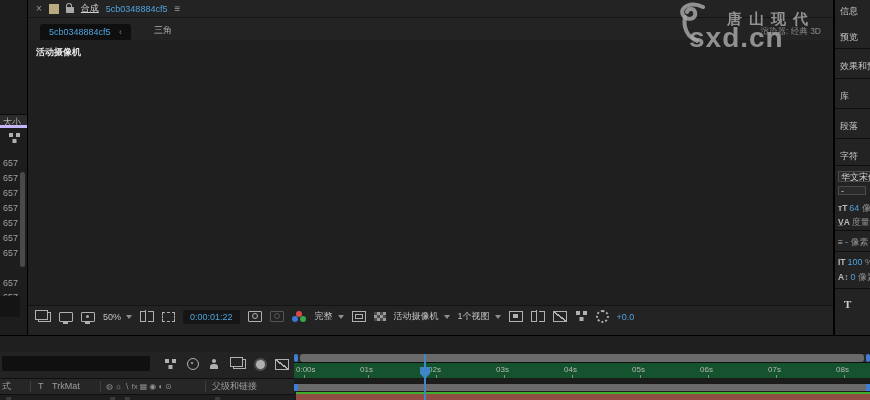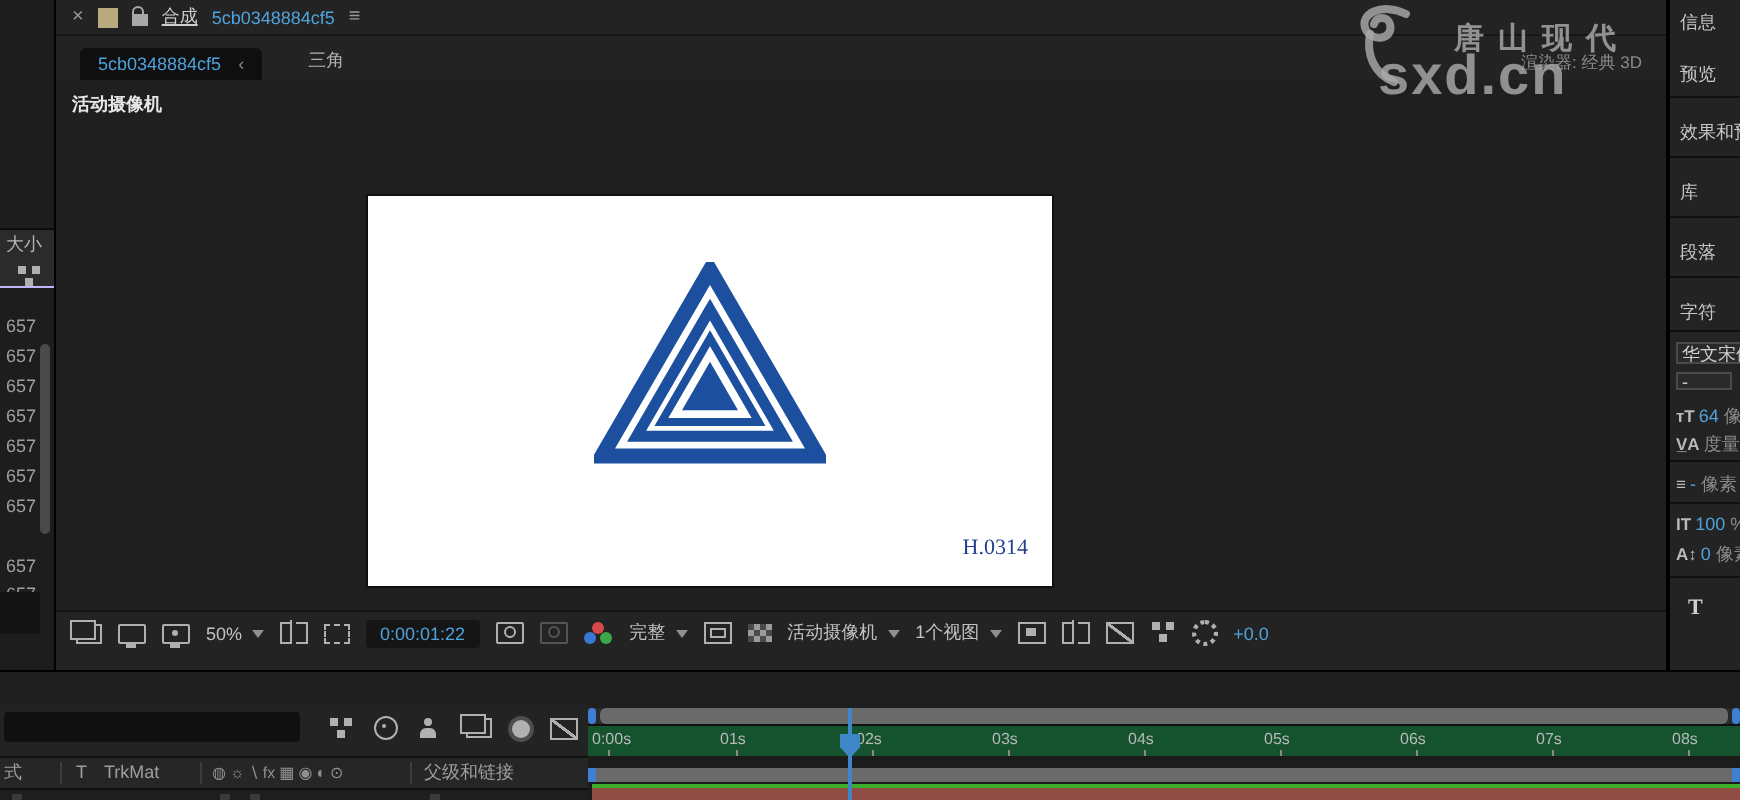--- a/index.html
+++ b/index.html
@@ -1,22 +1,22 @@
 <!DOCTYPE html>
 <html style="--accent_blue: #4fa3dc; --triangle_blue: #1c509f; --logo_blue: #23418f; --preview_green: #3fae2d; --layer_red: #8f4d44; --tab_tan: #b9aa80;"><head>
 <meta charset="utf-8">
 <style>
   html,body{margin:0;padding:0;background:#232323;}
   #app{position:relative;width:870px;height:400px;overflow:hidden;background:#232323;
        font-family:"Liberation Sans","DejaVu Sans",sans-serif;font-size:9px;color:#bdbdbd;
        -webkit-font-smoothing:antialiased;}
   
   #project-strip{position:absolute;left:0;top:0;width:27px;height:335px;background:#1d1d1d;border-right:1px solid #000;}
-  .ps-header{position:absolute;left:0;top:114px;width:27px;height:30px;line-height:14px;background:#2b2b2b;
-             border-top:1px solid #0c0c0c;border-bottom:1px solid #c4b5fd;color:#b5b5b5;padding-left:3px;box-sizing:border-box;}
+  .ps-header{position:absolute;left:0;top:114px;width:27px;height:14px;line-height:14px;background:#2b2b2b;
+             border-top:1px solid #0c0c0c;border-bottom:3px solid #c4b5fd;color:#b5b5b5;padding-left:3px;box-sizing:border-box;}
   .ps-row{position:absolute;left:3px;width:20px;color:#a0a0a0;}
   .ps-scroll{position:absolute;left:20px;top:172px;width:5px;height:95px;background:#4a4a4a;border-radius:3px;}
   .ps-block{position:absolute;left:0;top:296px;width:20px;height:21px;background:#141414;}
   
   #comp-panel{position:absolute;left:28px;top:0;width:805px;height:335px;background:#232323;border-right:1px solid #000;}
   .cp-tabbar{position:absolute;left:0;top:0;width:100%;height:18px;display:flex;align-items:center;gap:7px;padding-left:8px;box-sizing:border-box;background:#232323;border-bottom:1px solid #161616;}
   .x-glyph{color:#9a9a9a;font-size:10px;}
   .tansq{display:inline-block;width:10px;height:10px;background:var(--tab_tan);}
   .ic-lock{display:inline-block;position:relative;width:8px;height:6px;background:#a8a8a8;margin-top:3px;}
   .ic-lock::before{content:"";position:absolute;left:0;top:-4px;width:4px;height:4px;border:1px solid #a8a8a8;border-bottom:none;border-radius:3px 3px 0 0;}
@@ -152,29 +152,20 @@
         <span class="back">‹</span>
       </div>
       <div class="vtab">三角</div>
     </div>
     <div class="renderer">
       <span>渲染器:</span>
       <span>经典 3D</span>
     </div>
     <div class="viewer">
       <div class="cam-label">活动摄像机</div>
-      <div class="canvas">
-        <svg class="tri-svg" width="116" height="101" viewBox="0 0 116 101">
-          <polygon points="58,4 4,97 112,97" fill="none" stroke="currentColor" stroke-width="7.5"></polygon>
-          <polygon points="58,23.8 21.3,87.1 94.7,87.1" fill="none" stroke="currentColor" stroke-width="5.5"></polygon>
-          <polygon points="58,38.1 33.7,80 82.3,80" fill="none" stroke="currentColor" stroke-width="4"></polygon>
-          <polygon points="58,49.9 44,74.1 72,74.1" fill="currentColor"></polygon>
-        </svg>
-        <div class="logo-code">H.0314</div>
-      </div>
     </div>
     <div class="cp-toolbar">
       <span class="ic ic-frames"></span>
       <span class="ic ic-monitor"></span>
       <span class="ic ic-monitor ic-dot"></span>
       <span class="dd">
         <span>50%</span>
           <span class="caret"></span>
       </span>
       <span class="ic ic-boxsel"></span>

